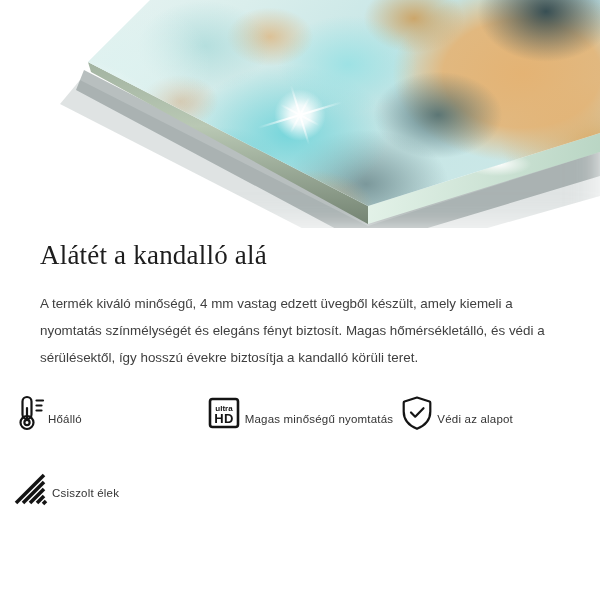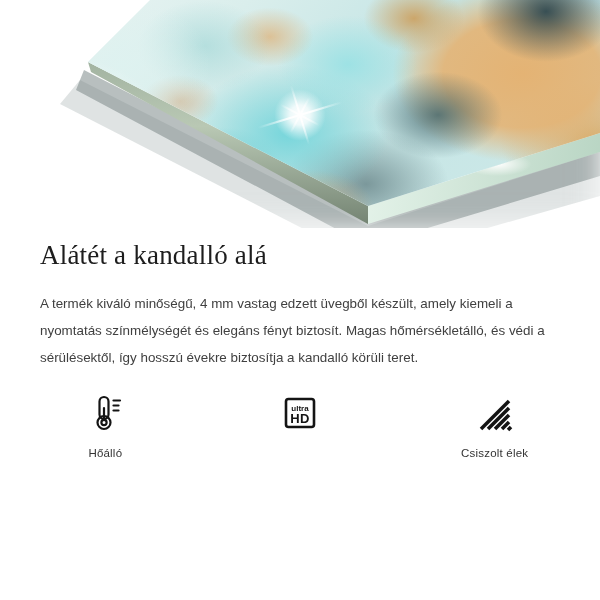--- a/index.html
+++ b/index.html
@@ -68,21 +68,21 @@
 
   
   .copy{padding:10px 40px 0 40px;}
   h1{font-family:"Liberation Serif","DejaVu Serif",serif;font-weight:400;
      font-size:27px;line-height:35px;margin:0;color:#1d1d1d;letter-spacing:.2px;}
   .desc{margin:17px 1px 0 0;max-width:508px;font-size:13.4px;line-height:27px;color:#404040;}
 
   
   .features{margin-top:20px;padding:0 8px;display:grid;
             grid-template-columns:1fr 1fr 1fr;row-gap:30px;}
-  .feature{display:flex;flex-direction:column;align-items:center;text-align:center;}
+  .feature{display:flex;flex-direction:row;align-items:center;text-align:center;}
   .feature .icon{height:44px;display:flex;align-items:center;justify-content:center;}
   .feature .lbl{margin-top:12px;font-size:11.5px;color:#333;letter-spacing:.2px;text-align:right;}
   svg{display:block;}
   .uhd-top{font:700 8px "Liberation Sans",sans-serif;}
   .uhd-bottom{font:700 13px "Liberation Sans",sans-serif;letter-spacing:.3px;}
 </style>
 </head>
 <body>
 
 <div class="page">
@@ -127,22 +127,32 @@
     </div>
 
     <div class="feature">
       <span class="icon">
         <svg width="42" height="42" viewBox="0 0 42 42" fill="none">
           <rect x="7" y="7" width="28" height="28" rx="2.5" stroke="#141414" stroke-width="2.6"></rect>
           <text x="21" y="18.5" text-anchor="middle" fill="#141414" class="uhd-top">ultra</text>
           <text x="21" y="30.5" text-anchor="middle" fill="#141414" class="uhd-bottom">HD</text>
         </svg>
       </span>
+      <span class="lbl">Magas minőségű nyomtatás</span>
     </div>
 
+    <div class="feature">
+      <span class="icon">
+        <svg width="40" height="40" viewBox="0 0 40 40" fill="none" stroke="#141414" stroke-width="2.2" stroke-linecap="round" stroke-linejoin="round">
+          <path d="M20 4.5 L32.5 8.5 C33 8.7 33.3 9.1 33.3 9.7 V18.5 C33.3 27.5 27.5 32.8 20 35.8 C12.5 32.8 6.7 27.5 6.7 18.5 V9.7 C6.7 9.1 7 8.7 7.5 8.5 Z"></path>
+          <path d="M14 19.5 L18.2 23.7 L26.5 15.2"></path>
+        </svg>
+      </span>
+      <span class="lbl">Védi az alapot</span>
+    </div>
 
 
     <div class="feature">
       <span class="icon">
         <svg width="44" height="40" viewBox="0 0 44 40" fill="none" stroke="#141414" stroke-width="3.6">
           <line x1="8" y1="36" x2="36" y2="8"></line>
           <line x1="15" y1="36" x2="36" y2="15"></line>
           <line x1="22" y1="36" x2="36" y2="22"></line>
           <line x1="29" y1="36" x2="36" y2="29"></line>
           <line x1="35" y1="37" x2="38" y2="34"></line>

